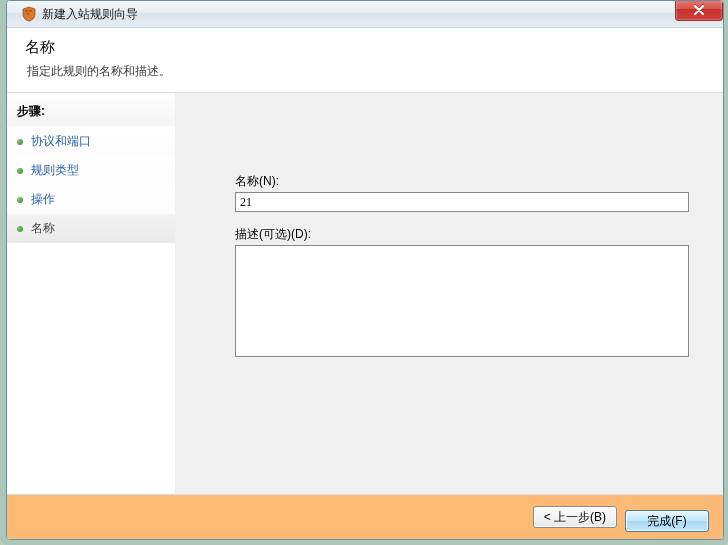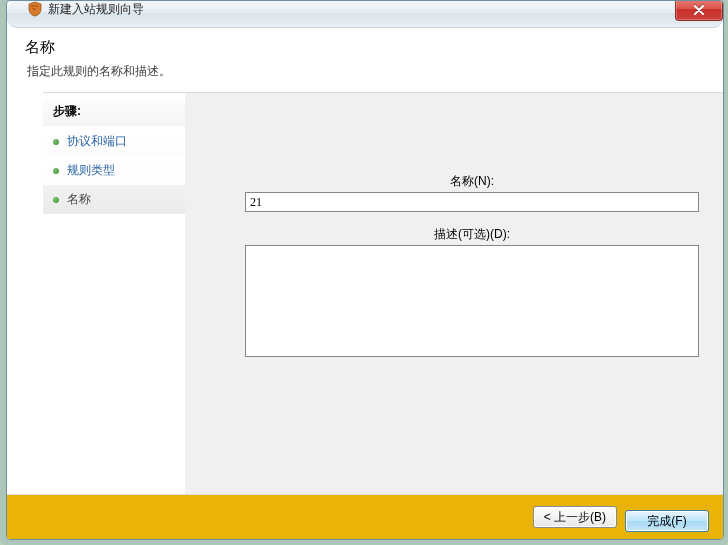--- a/index.html
+++ b/index.html
@@ -24,23 +24,23 @@
     box-shadow: 0 0 0 6px rgba(150,180,190,0.35);
     display: flex;
     flex-direction: column;
     overflow: hidden;
   }
   .titlebar {
     height: 26px;
     background: linear-gradient(to bottom, #f2f6f9 0%, #e6edf2 45%, #d9e3ea 46%, #e8eff4 100%);
     border-bottom: 1px solid #c8d4da;
     display: flex;
-    padding: 0 2px 0 20px;
+    align-items: center;
+    padding: 0 2px 0 14px;
     position: relative;
-    border-radius: 10px;
   }
   .title-icon {
     width: 16px;
     height: 16px;
     margin-right: 5px;
     display: inline-flex;
     align-items: center;
     justify-content: center;
   }
   .title-text {
@@ -82,21 +82,20 @@
     color: #404040;
     padding-left: 2px;
   }
 
   .body {
     flex: 1;
     display: flex;
     background: #f0f0f0;
     border-top: 1px solid #dcdcdc;
     min-height: 0;
-    margin-left: 36px;
   }
   .sidebar {
     width: 168px;
     background: #fff;
     display: flex;
     flex-direction: column;
     padding-top: 6px;
   }
   .steps-label {
     font-size: 12px;
@@ -128,21 +127,20 @@
 
   .content {
     flex: 1;
     padding: 80px 24px 0 60px;
     position: relative;
   }
   .field-label {
     font-size: 12px;
     color: #000;
     margin-bottom: 2px;
-    text-align: center;
   }
   .text-input {
     width: 454px;
     height: 20px;
     border: 1px solid #828790;
     padding: 0 4px;
     font-size: 12px;
     font-family: Liberation Serif, serif;
     background: #fff;
     box-sizing: border-box;
@@ -158,21 +156,21 @@
     font-family: inherit;
     background: #fff;
     box-sizing: border-box;
     resize: none;
     display: block;
   }
 
   .footer {
     height: 44px;
     border-top: 1px solid #dcdcdc;
-    background: #eab308;
+    background: #fdba74;
     display: flex;
     align-items: center;
     justify-content: flex-end;
     gap: 8px;
     padding-right: 14px;
   }
   .btn {
     min-width: 84px;
     height: 22px;
     border: 1px solid #8a8a8a;
@@ -223,20 +221,24 @@
       <div class="steps-label">步骤:</div>
 
       <div class="step">
         <span class="bullet"></span>
         <span>协议和端口</span>
       </div>
       <div class="step">
         <span class="bullet"></span>
         <span>规则类型</span>
       </div>
+      <div class="step">
+        <span class="bullet"></span>
+        <span>操作</span>
+      </div>
       <div class="step current">
         <span class="bullet"></span>
         <span>名称</span>
       </div>
     </div>
 
     <div class="content">
       <div class="field-label">名称(N):</div>
       <input class="text-input" type="text" value="21" style="">
       <div class="gap"></div>

